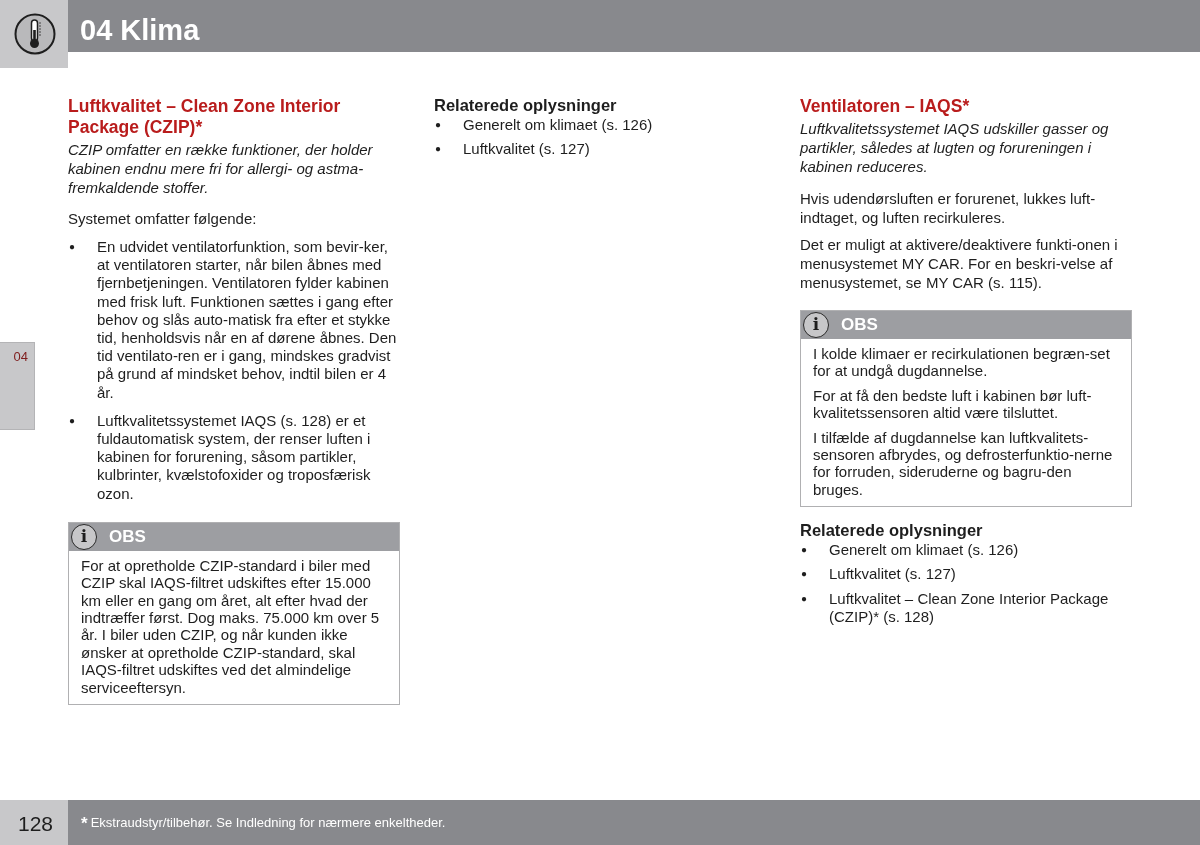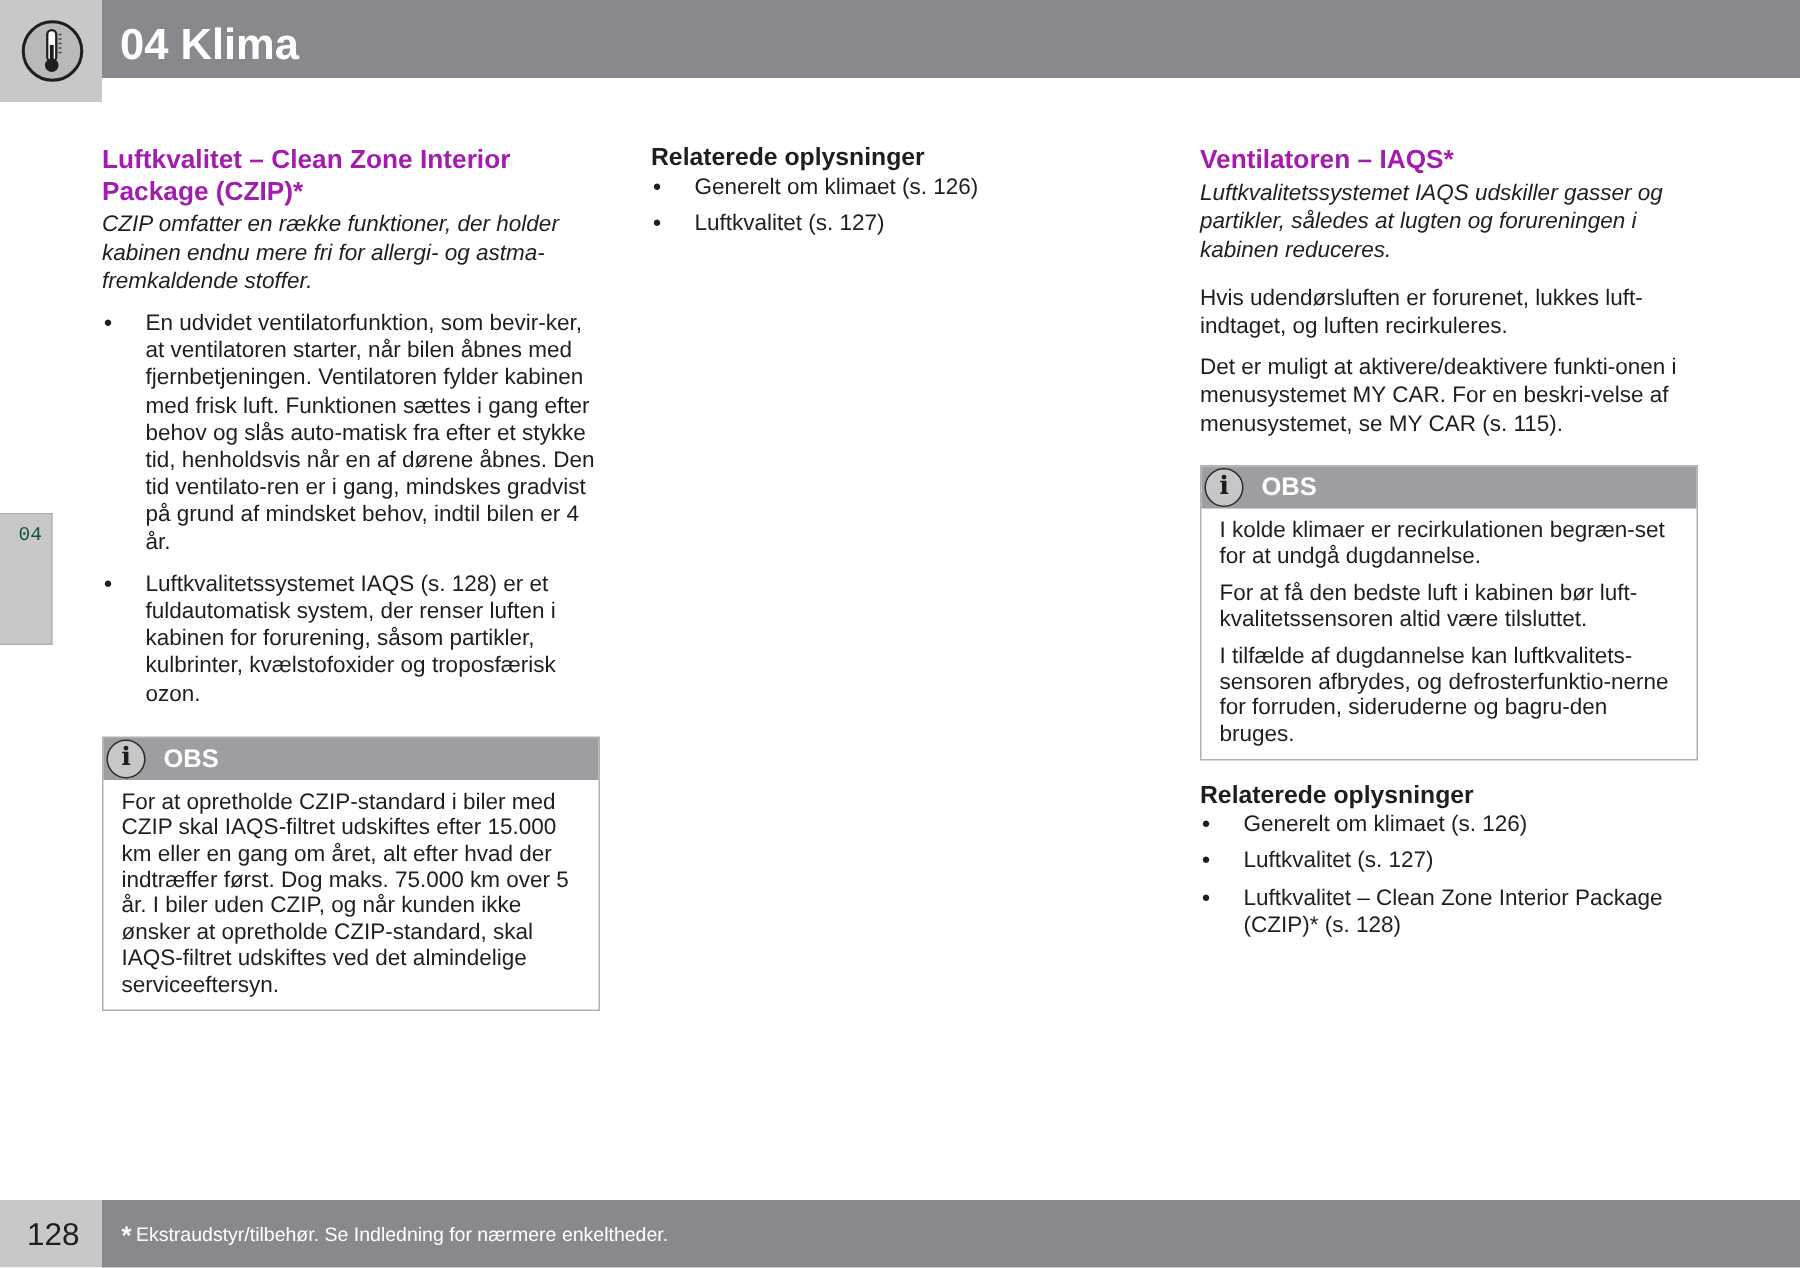--- a/index.html
+++ b/index.html
@@ -5,26 +5,26 @@
   html, body { margin: 0; padding: 0; }
   body {
     width: 1200px; height: 845px; position: relative; overflow: hidden;
     background: #ffffff; font-family: "Liberation Sans", sans-serif; color: #1e1e1e;
   }
   .hdr-left { position: absolute; left: 0; top: 0; width: 68px; height: 68px; background: #c8c8ca; }
   .hdr-right { position: absolute; left: 68px; top: 0; right: 0; height: 52px; background: #88898d; }
   .hdr-title { position: absolute; left: 12px; top: 14px; font-size: 29px; font-weight: bold; color: #ffffff; }
   .thermo { position: absolute; left: 14px; top: 13px; width: 42px; height: 42px; }
   .side-tab { position: absolute; left: 0; top: 342px; width: 34px; height: 86px; background: #c8c8ca; border: 1px solid #b4b4b6; border-left: none; }
-  .side-tab span { position: absolute; right: 6px; top: 6px; font-size: 13px; color: #14532d; font-family: Liberation Mono, monospace; }
+  .side-tab span { position: absolute; right: 6px; top: 6px; font-size: 13px; color: #7f1d1d; }
   .col { position: absolute; top: 96px; }
   .col1 { left: 68px; width: 332px; }
   .col2 { left: 434px; width: 300px; }
   .col3 { left: 800px; width: 332px; }
-  h2.red { margin: 0; font-size: 17.5px; line-height: 21px; color: #a21caf; font-weight: bold; }
+  h2.red { margin: 0; font-size: 17.5px; line-height: 21px; color: #b91c1c; font-weight: bold; }
   h3.rel { margin: 0; font-size: 16.5px; line-height: 19px; font-weight: bold; color: #1e1e1e; }
   p { margin: 0; font-size: 15px; line-height: 19px; }
   p.lead { font-style: italic; margin-top: 2px; }
   p.body { margin-top: 10px; }
   ul { list-style: none; margin: 0; padding: 0; }
   li { position: relative; padding-left: 29px; font-size: 15px; line-height: 18.2px; }
   li::before { content: "●"; position: absolute; left: 1px; top: 0; font-size: 10px; }
   ul.main li { margin-top: 10px; }
   ul.rel li { margin-top: 6px; }
   .obs { border: 1px solid #b0b0b2; margin-top: 18px; }
@@ -60,20 +60,21 @@
   <div class="hdr-title">04 Klima</div>
 </div>
 
 <div class="side-tab">
   <span>04</span>
 </div>
 
 <div class="col col1">
   <h2 class="red">Luftkvalitet – Clean Zone Interior Package (CZIP)*</h2>
   <p class="lead">CZIP omfatter en række funktioner, der holder kabinen endnu mere fri for allergi- og astma-fremkaldende stoffer.</p>
+  <p class="body" style="margin-top:12px">Systemet omfatter følgende:</p>
   <ul class="main">
     <li>En udvidet ventilatorfunktion, som bevir-ker, at ventilatoren starter, når bilen åbnes med fjernbetjeningen. Ventilatoren fylder kabinen med frisk luft. Funktionen sættes i gang efter behov og slås auto-matisk fra efter et stykke tid, henholdsvis når en af dørene åbnes. Den tid ventilato-ren er i gang, mindskes gradvist på grund af mindsket behov, indtil bilen er 4 år.</li>
     <li>Luftkvalitetssystemet IAQS (s. 128) er et fuldautomatisk system, der renser luften i kabinen for forurening, såsom partikler, kulbrinter, kvælstofoxider og troposfærisk ozon.</li>
   </ul>
   <div class="obs" style="margin-top:19px">
     <div class="obs-head">
       <div class="obs-icon">i</div>
       <div class="obs-title">OBS</div>
     </div>
     <div class="obs-body">

